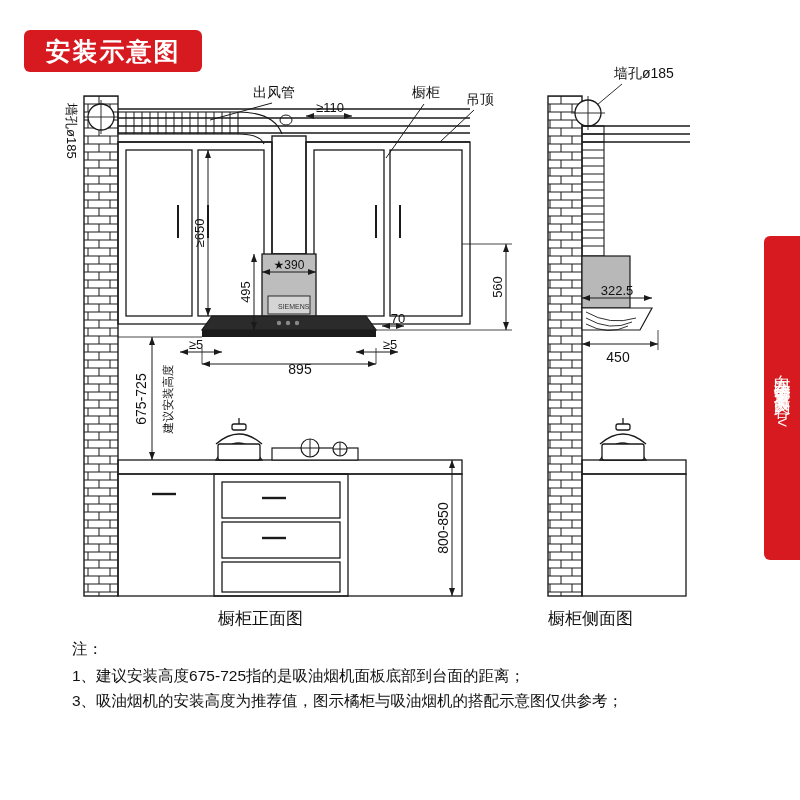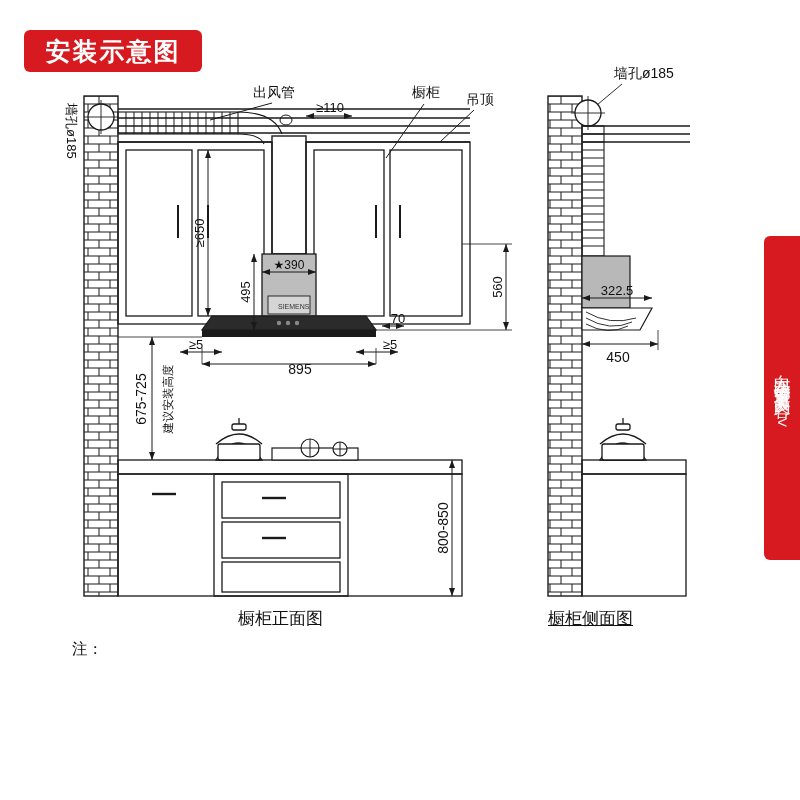--- a/index.html
+++ b/index.html
@@ -9,22 +9,22 @@
   
   #title-badge{left:24px;top:30px;width:178px;height:42px;background:#d71920;border-radius:6px;display:flex;align-items:center;justify-content:center;}
   #title-badge span{color:#fff;font-size:25px;font-weight:bold;letter-spacing:2px;}
   
   #unit-label{left:247px;top:42px;font-size:17px;color:#111;}
   
   #side-banner{right:0px;top:236px;width:36px;height:324px;background:#d71920;border-top-left-radius:6px;border-bottom-left-radius:6px;display:flex;align-items:center;justify-content:center;}
   #side-banner span{color:#fff;font-size:17px;writing-mode:vertical-rl;text-orientation:upright;letter-spacing:3px;line-height:1.25;}
   
   .caption{font-size:17px;color:#111;}
-  #caption-front{left:218px;top:607px;margin-left:20px;}
-  #caption-side{left:548px;top:607px;text-decoration:underline;}
+  #caption-front{left:218px;top:607px;}
+  #caption-side{left:548px;top:607px;}
   
   #notes{left:72px;top:636px;width:700px;font-size:15.5px;color:#111;line-height:1.62;}
   #notes .n-title{margin-bottom:2px;}
   #notes .n-item{white-space:nowrap;}
   svg{display:block;}
   text{font-family:"Liberation Sans","DejaVu Sans",sans-serif;}
 </style>
 </head>
 <body>
 
@@ -37,20 +37,22 @@
 
   <div class="abs" id="side-banner">
     <span>向左滑动查看更多内容 &lt;</span>
   </div>
 
   <div class="abs caption" id="caption-front">橱柜正面图</div>
   <div class="abs caption" id="caption-side">橱柜侧面图</div>
 
   <div class="abs" id="notes">
     <div class="n-title">注：</div>
+    <div class="n-item">1、建议安装高度675-725指的是吸油烟机面板底部到台面的距离；</div>
+    <div class="n-item">3、吸油烟机的安装高度为推荐值，图示橘柜与吸油烟机的搭配示意图仅供参考；</div>
   </div>
 
   <svg class="abs" style="left:0;top:0;" width="800" height="640">
     <defs>
       <marker id="arrS" markerWidth="9" markerHeight="9" refX="8" refY="3" orient="auto">
         <path d="M0,0 L8,3 L0,6 z" fill="#1a1a1a"></path>
       </marker>
       <marker id="arrE" markerWidth="9" markerHeight="9" refX="0" refY="3" orient="auto">
         <path d="M8,0 L0,3 L8,6 z" fill="#1a1a1a"></path>
       </marker>

